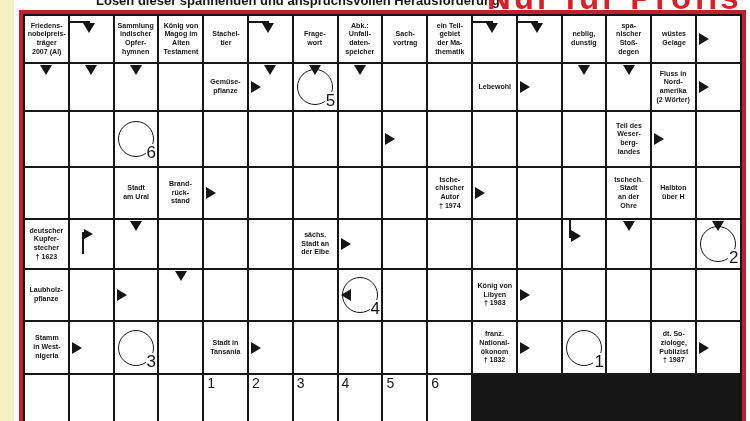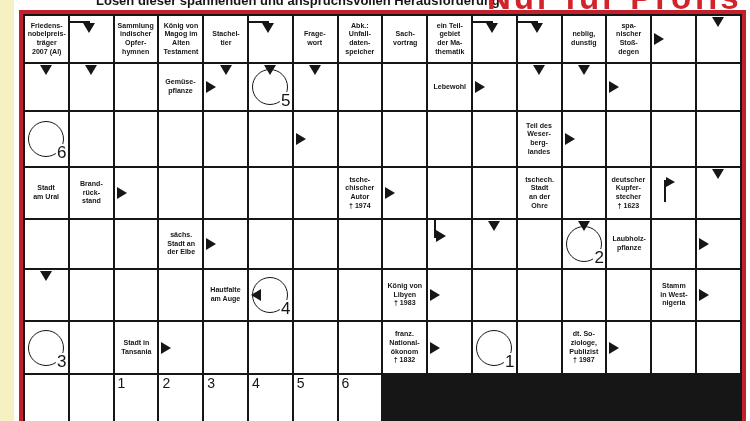--- a/index.html
+++ b/index.html
@@ -122,20 +122,24 @@
       <div class="cell clue">
         <span class="txt">neblig,
 dunstig</span>
       </div>
       <div class="cell clue">
         <span class="txt">spa-
 nischer
 Stoß-
 degen</span>
       </div>
+      <div class="cell clue">
+        <span class="txt">wüstes
+Gelage</span>
+      </div>
       <div class="cell">
         <div class="ar-right"></div>
       </div>
       <div class="cell">
         <div class="ar-down"></div>
       </div>
       <div class="cell">
         <div class="ar-down"></div>
       </div>
       <div class="cell">
@@ -165,20 +169,26 @@
         <span class="txt">Lebewohl</span>
       </div>
       <div class="cell">
         <div class="ar-right"></div>
       </div>
       <div class="cell">
         <div class="ar-down"></div>
       </div>
       <div class="cell">
         <div class="ar-down"></div>
+      </div>
+      <div class="cell clue">
+        <span class="txt">Fluss in
+Nord-
+amerika
+(2 Wörter)</span>
       </div>
       <div class="cell">
         <div class="ar-right"></div>
       </div>
       <div class="cell"></div>
       <div class="cell"></div>
       <div class="cell">
         <div class="circle">
           <span class="n">6</span>
         </div>
@@ -233,20 +243,24 @@
         <div class="ar-right"></div>
       </div>
       <div class="cell"></div>
       <div class="cell"></div>
       <div class="cell clue">
         <span class="txt">tschech.
 Stadt
 an der
 Ohre</span>
       </div>
+      <div class="cell clue">
+        <span class="txt">Halbton
+über H</span>
+      </div>
       <div class="cell"></div>
       <div class="cell clue">
         <span class="txt">deutscher
 Kupfer-
 stecher
 † 1623</span>
       </div>
       <div class="cell">
         <div class="ar-flag-right"></div>
       </div>
@@ -288,24 +302,20 @@
       <div class="cell"></div>
       <div class="cell">
         <div class="ar-right"></div>
       </div>
       <div class="cell">
         <div class="ar-down"></div>
       </div>
       <div class="cell"></div>
       <div class="cell"></div>
       <div class="cell"></div>
-      <div class="cell clue">
-        <span class="txt">Hautfalte
-am Auge</span>
-      </div>
       <div class="cell">
         <div class="ar-left"></div>
         <div class="circle">
           <span class="n">4</span>
         </div>
       </div>
       <div class="cell"></div>
       <div class="cell"></div>
       <div class="cell clue">
         <span class="txt">König von

